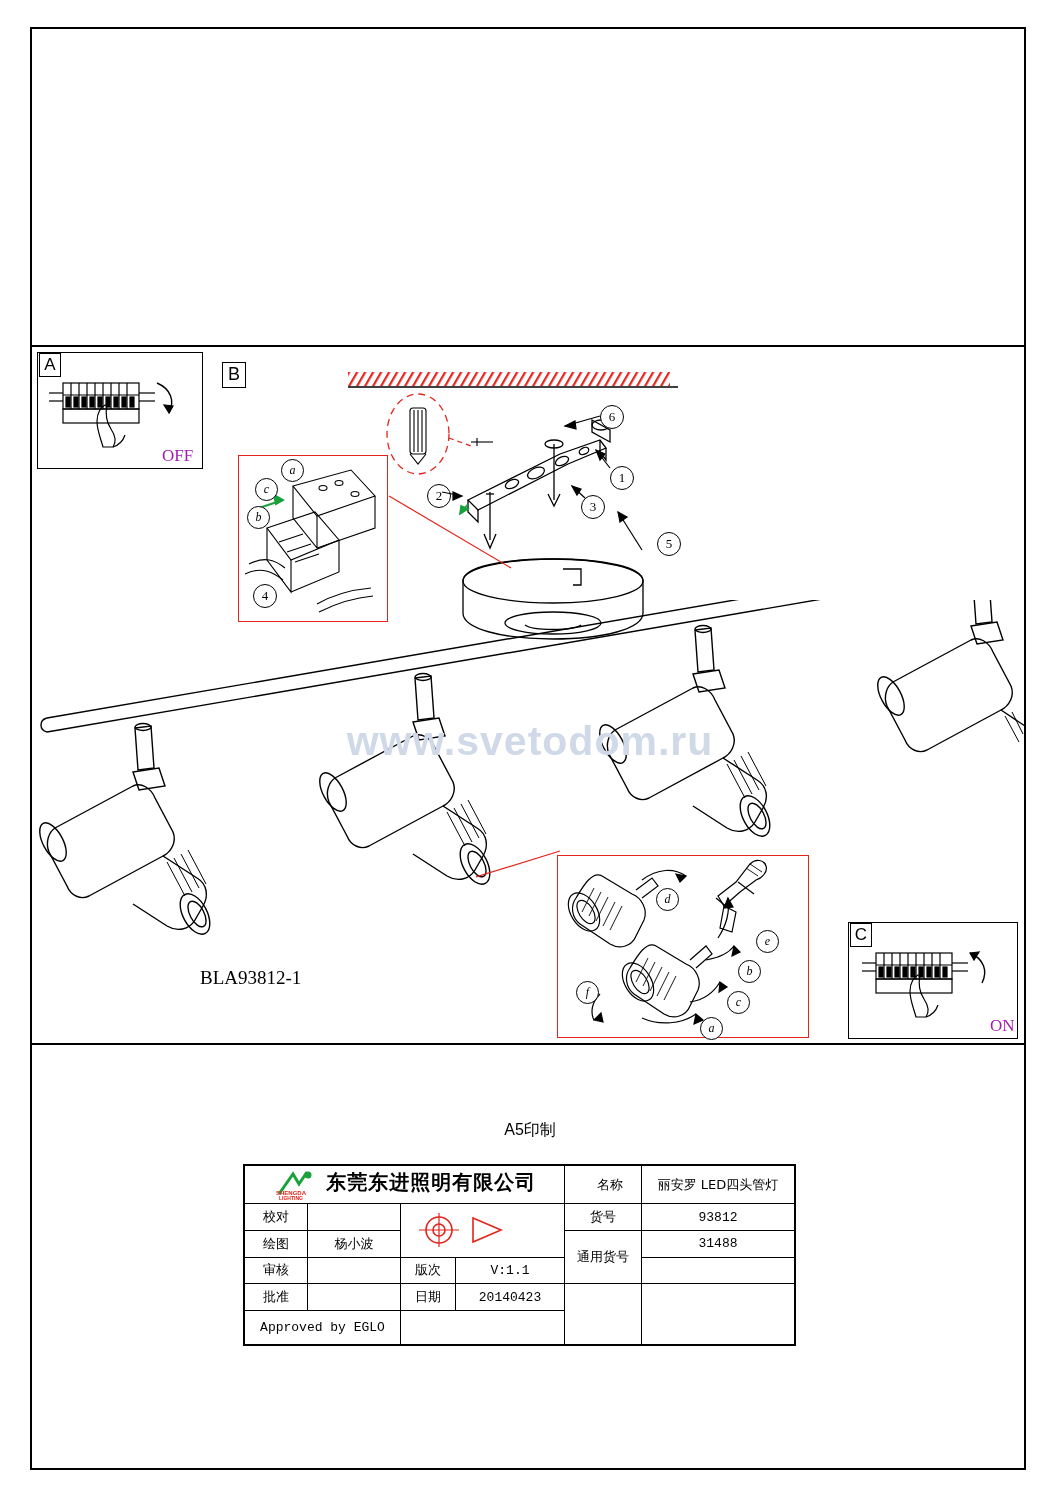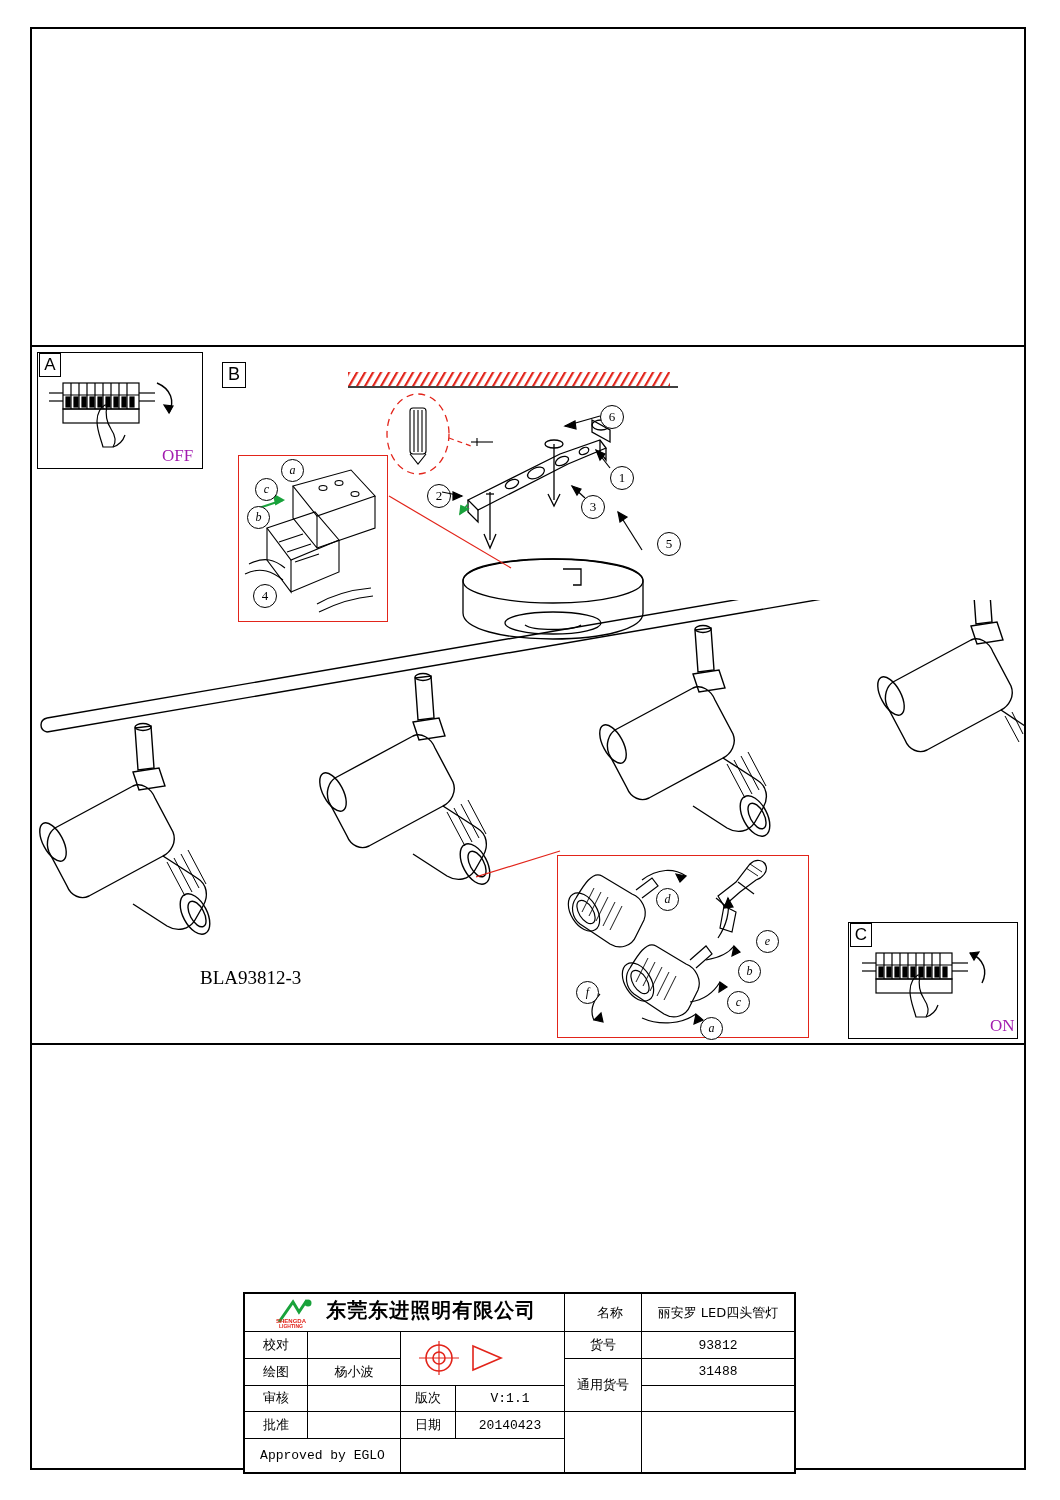--- a/index.html
+++ b/index.html
@@ -108,21 +108,21 @@
   }
   #a5-print {
     left: 0; top: 1120px;
     width: 1060px;
     text-align: center;
     font-size: 16px;
     color: #000;
   }
   
   #titleblock {
-    left: 243px; top: 1292px;
+    left: 243px; top: 1164px;
     width: 553px; height: 182px;
     border: 1px solid #000;
     box-sizing: border-box;
     border-collapse: collapse;
     background: #fff;
   }
   #titleblock table {
     border-collapse: collapse;
     width: 100%;
     height: 100%;
@@ -431,22 +431,23 @@
           <path d="M108 106 L132 122"></path>
           <g stroke-width="1">
             <line x1="112" y1="112" x2="126" y2="138"></line>
             <line x1="119" y1="108" x2="130" y2="130"></line>
           </g>
         </g>
       </g>
     </svg>
   </div>
 
-
-  <div id="model-code" class="abs">BLA93812-3</div>
+  <div id="watermark" class="abs">www.svetodom.ru</div>
+
+  <div id="model-code" class="abs">BLA93812-1</div>
 
   <div id="detail-abc" class="abs redbox">
     <svg width="250" height="181" viewBox="0 0 250 181">
       <g fill="none" stroke="#000" stroke-width="1.2">
 
         <g transform="translate(8,8)">
           <path d="M10 34 C4 42, 6 54, 14 60 L44 80 C54 86, 66 82, 70 72 L78 56 C82 46, 76 34, 66 30 L36 12 C26 6, 16 24, 10 34 Z"></path>
           <g stroke-width="0.9">
             <line x1="28" y1="24" x2="16" y2="48"></line>
             <line x1="35" y1="28" x2="23" y2="52"></line>
@@ -546,20 +547,21 @@
         <line x1="94" y1="26" x2="110" y2="26"></line>
         <path d="M62 30 C60 40, 62 48, 66 54 C70 60, 72 66, 68 72 L58 72 C56 64, 52 56, 52 46 C52 38, 56 32, 60 30 Z"></path>
         <path d="M68 72 C74 70, 78 66, 80 60"></path>
         <path d="M124 38 C130 26, 126 14, 112 8" stroke-width="1.4"></path>
         <path d="M112 8 l9 -1 l-5 8 z" fill="#000"></path>
       </g>
     </svg>
   </div>
   <div class="abs onoff-text" style="left:978px; top:1016px;margin-left:12px;">ON</div>
 
+  <div id="a5-print" class="abs">A5印制</div>
 
   <div id="titleblock" class="abs">
     <table>
       <tbody>
           <tr style="height:36px;">
         <td colspan="4" style="width:300px;">
           <span class="logo-wrap">
             <svg width="46" height="30" viewBox="0 0 46 30">
               <path d="M6 24 L20 4 L26 14 L34 2" fill="none" stroke="#19a23b" stroke-width="3"></path>
               <circle cx="35" cy="5" r="3.5" fill="#19a23b"></circle>

